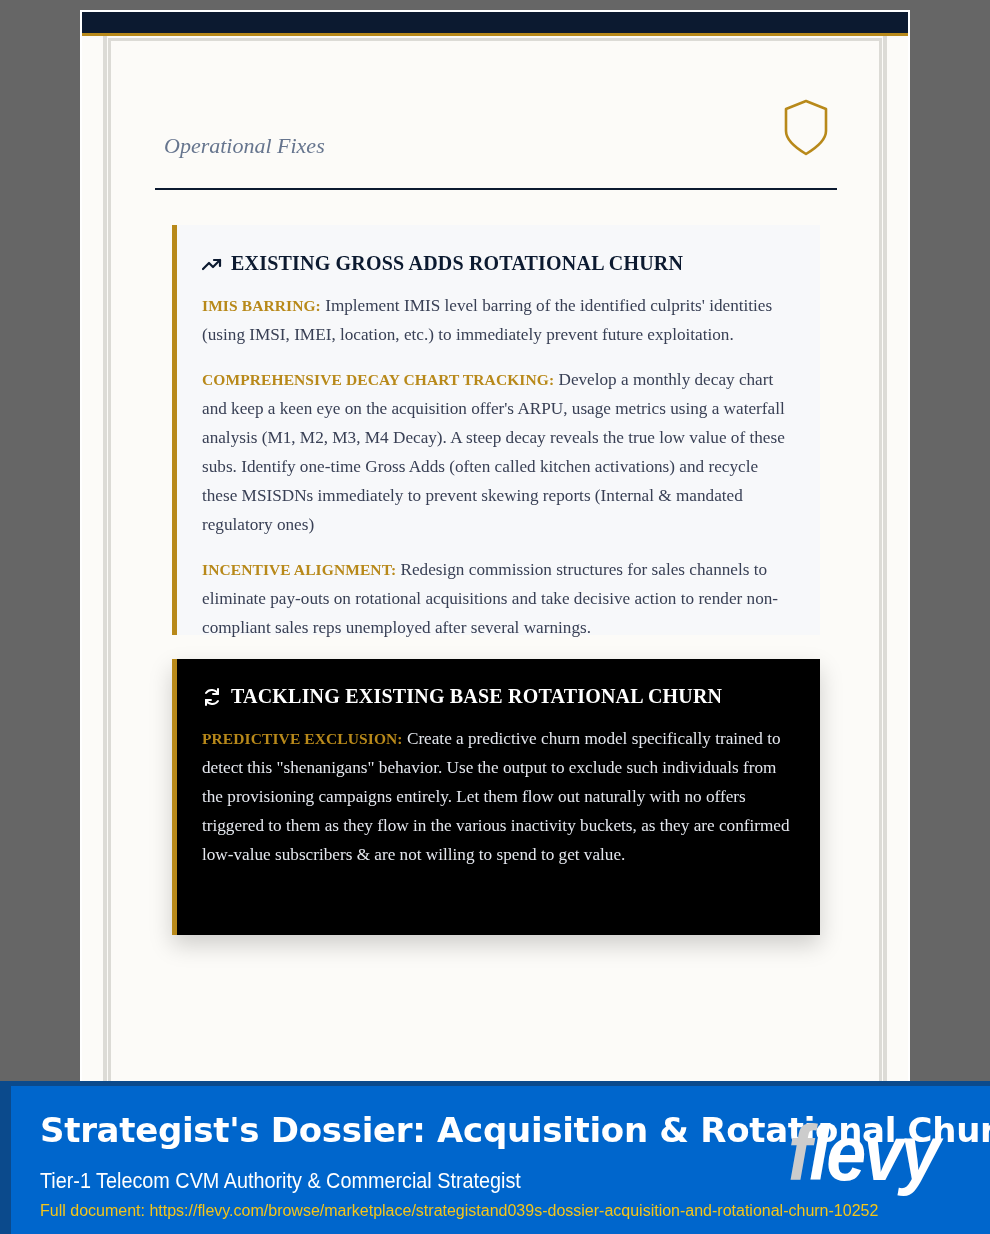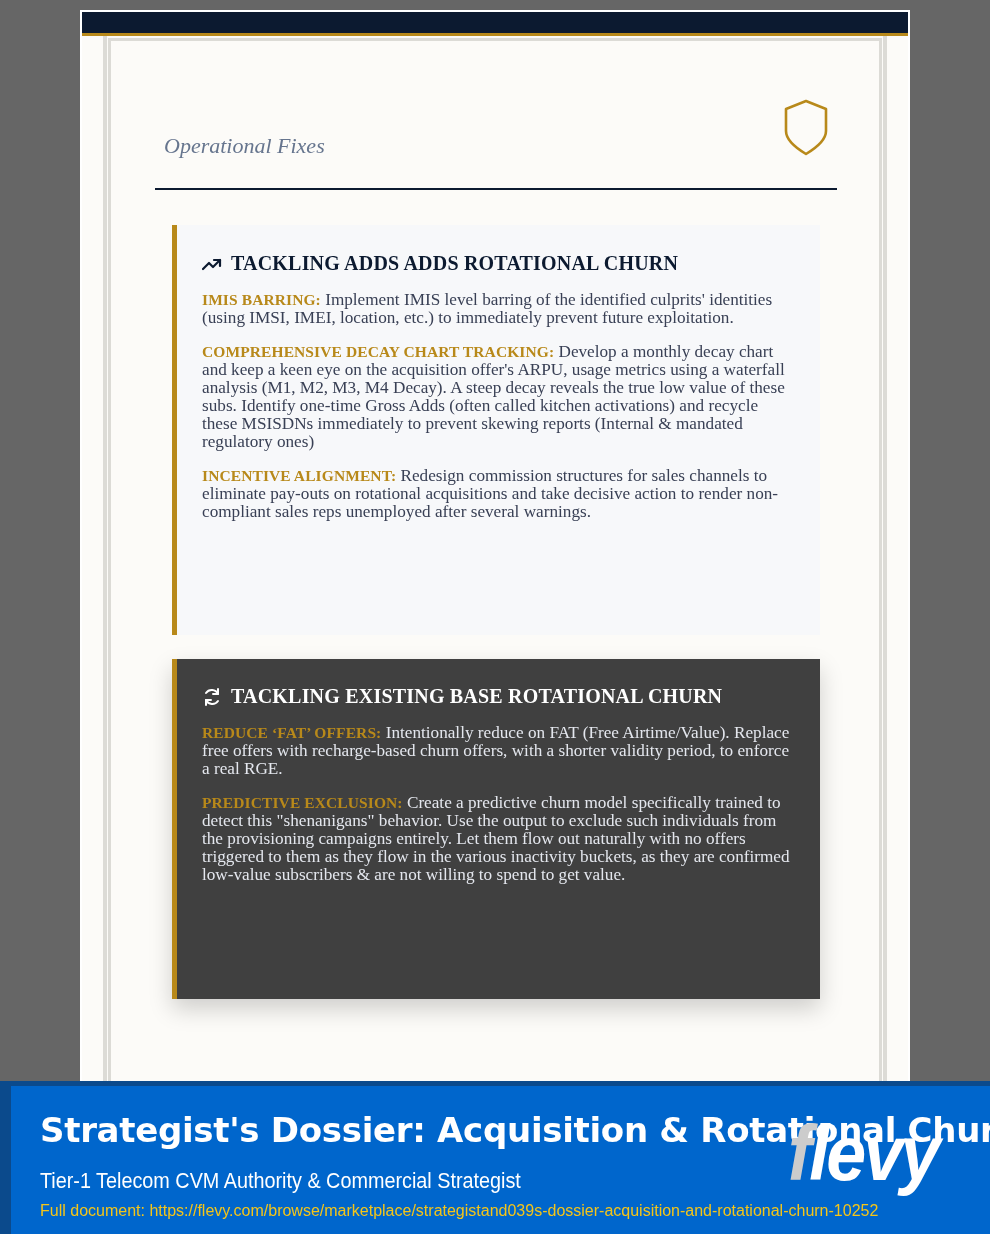--- a/index.html
+++ b/index.html
@@ -41,31 +41,31 @@
     position: absolute; left: 73px; top: 176px; width: 682px; height: 2px;
     background: #0c1a30;
   }
   .card {
     position: absolute; left: 90px; width: 648px; box-sizing: border-box;
     border-left: 5px solid #b8891a; padding: 22px 28px 24px 25px;
     font-family: "Liberation Serif", serif;
   }
   .card.light { top: 213px; height: 410px; background: #f7f8fa; }
   .card.dark {
-    top: 647px; height: 340px; background: #404040;
+    top: 647px; height: 276px; background: #000000;
     box-shadow: 0 10px 22px rgba(0,0,0,0.18);
   }
   .card-title {
     display: flex; align-items: center; margin: 5px 0 14px 0;
     font-weight: bold; font-size: 20px; letter-spacing: 0.2px;
   }
   .card.light .card-title { color: #0c1a30; }
   .card.dark .card-title { color: #ffffff; margin-top: 4px; margin-bottom: 10px; }
   .card-title svg { margin-right: 9px; flex: none; }
-  .item { margin: 16px 0 10px 0; font-size: 17.2px; line-height: 18px; }
+  .item { margin: 16px 0 10px 0; font-size: 17.2px; line-height: 29px; }
   .card.light .item { color: #394055; }
   .card.dark .item { color: #e4e7ee; }
   .label {
     color: #b8891a; font-weight: bold; font-size: 15.5px; letter-spacing: 0.1px;
   }
   .banner {
     position: absolute; left: 0; top: 1081px; width: 990px; height: 153px;
     background: #0b4a8c;
   }
   .banner-inner {
@@ -109,38 +109,37 @@
   </svg>
 
   <div class="rule"></div>
 
   <div class="card light">
     <div class="card-title">
       <svg width="20" height="14" viewBox="0 0 20 14">
         <polyline points="1,12 7,6 11,10 18,3" fill="none" stroke="#0c1a30" stroke-width="2.2" stroke-linecap="round" stroke-linejoin="round"></polyline>
         <polyline points="12,3 18,3 18,9" fill="none" stroke="#0c1a30" stroke-width="2.2" stroke-linecap="round" stroke-linejoin="round"></polyline>
       </svg>
-      <span>TACKLING ADDS ADDS ROTATIONAL CHURN</span>
+      <span>EXISTING GROSS ADDS ROTATIONAL CHURN</span>
     </div>
     <p class="item"><span class="label">IMIS BARRING:</span><span> Implement IMIS level barring of the identified culprits' identities (using IMSI, IMEI, location, etc.) to immediately prevent future exploitation.</span></p>
     <p class="item"><span class="label">COMPREHENSIVE DECAY CHART TRACKING:</span><span> Develop a monthly decay chart and keep a keen eye on the acquisition offer's ARPU, usage metrics using a waterfall analysis (M1, M2, M3, M4 Decay). A steep decay reveals the true low value of these subs. Identify one-time Gross Adds (often called kitchen activations) and recycle these MSISDNs immediately to prevent skewing reports (Internal &amp; mandated regulatory ones)</span></p>
     <p class="item"><span class="label">INCENTIVE ALIGNMENT:</span><span> Redesign commission structures for sales channels to eliminate pay-outs on rotational acquisitions and take decisive action to render non-compliant sales reps unemployed after several warnings.</span></p>
   </div>
 
   <div class="card dark">
     <div class="card-title">
       <svg width="20" height="20" viewBox="0 0 20 20">
         <path d="M16 7 A7 7 0 0 0 4 6" fill="none" stroke="#ffffff" stroke-width="2" stroke-linecap="round"></path>
         <polyline points="16,2 16,7 11,7" fill="none" stroke="#ffffff" stroke-width="2" stroke-linecap="round" stroke-linejoin="round"></polyline>
         <path d="M4 13 A7 7 0 0 0 16 14" fill="none" stroke="#ffffff" stroke-width="2" stroke-linecap="round"></path>
         <polyline points="4,18 4,13 9,13" fill="none" stroke="#ffffff" stroke-width="2" stroke-linecap="round" stroke-linejoin="round"></polyline>
       </svg>
       <span>TACKLING EXISTING BASE ROTATIONAL CHURN</span>
     </div>
-    <p class="item"><span class="label">REDUCE ‘FAT’ OFFERS:</span><span> Intentionally reduce on FAT (Free Airtime/Value). Replace free offers with recharge-based churn offers, with a shorter validity period, to enforce a real RGE.</span></p>
     <p class="item"><span class="label">PREDICTIVE EXCLUSION:</span><span> Create a predictive churn model specifically trained to detect this "shenanigans" behavior. Use the output to exclude such individuals from the provisioning campaigns entirely. Let them flow out naturally with no offers triggered to them as they flow in the various inactivity buckets, as they are confirmed low-value subscribers &amp; are not willing to spend to get value.</span></p>
   </div>
 </div>
 
 <div class="banner">
   <div class="banner-inner">
     <div class="banner-title">
       <span>Strategist's Dossier: Acquisition &amp; Rotational Churn</span>
       
     </div>

